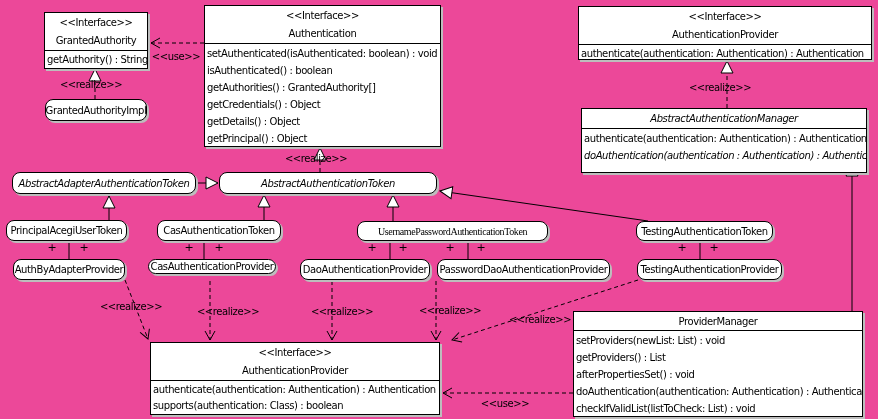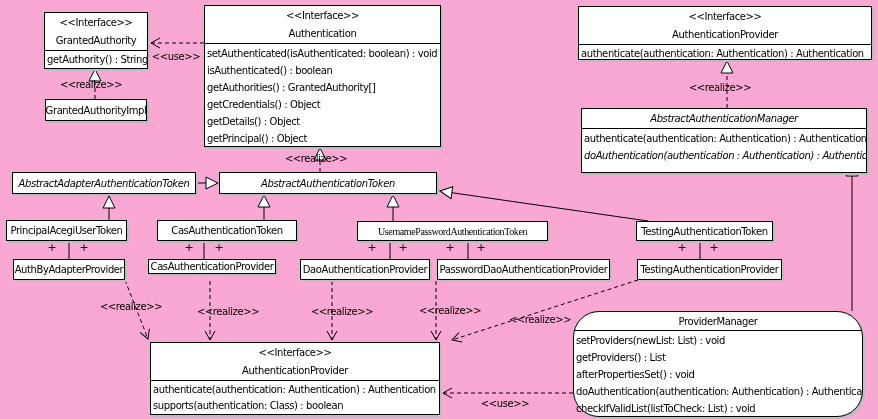--- a/index.html
+++ b/index.html
@@ -1,28 +1,28 @@
 <!DOCTYPE html>
 <html><head>
 <meta charset="utf-8">
 <style>
   html,body{margin:0;padding:0;background:#f0f0f0;}
   .canvas{
-    position:relative;width:878px;height:419px;background:#f9a8d4;overflow:hidden;
+    position:relative;width:878px;height:419px;background:#ec4899;overflow:hidden;
     font-family:"DejaVu Sans","Liberation Sans",sans-serif;font-size:10px;color:#000;
     letter-spacing:-0.4px;
   }
   svg.wires{position:absolute;left:0;top:0;width:878px;height:419px;}
   .uml-box{
     position:absolute;background:#ffffff;border:1px solid #000;
     box-shadow:2px 2px 0 #bdbdbd;box-sizing:border-box;
   }
   .tcomp{border-bottom:1px solid #000;text-align:center;padding-top:1px;}
   .tline{line-height:18px;height:18px;white-space:nowrap;overflow:hidden;}
-  .single{display:flex;align-items:center;justify-content:center;white-space:nowrap;overflow:hidden;}
+  .single{display:flex;align-items:center;justify-content:center;white-space:nowrap;overflow:hidden;border-radius:8px;}
   .mcomp{padding:1px 0 0 2px;}
   .m{line-height:17px;height:17px;white-space:nowrap;overflow:hidden;}
   .m16{line-height:16px;height:16px;}
   .abstract-name{font-style:italic;}
   .it{font-style:italic;}
   .elabel{position:absolute;transform:translateX(-50%);white-space:nowrap;background:transparent;}
   .plus{position:absolute;transform:translateX(-50%);font-size:11px;line-height:11px;}
 </style>
 </head>
 <body>
@@ -119,21 +119,21 @@
     <span class="abstract-name">AbstractAdapterAuthenticationToken</span>
   </div>
 
   <div class="uml-box single" style="left:219px;top:172px;width:218px;height:22px;">
     <span class="abstract-name">AbstractAuthenticationToken</span>
   </div>
 
   <div class="uml-box single" style="left:6px;top:220px;width:121px;height:21px;">
     <span>PrincipalAcegiUserToken</span>
   </div>
-  <div class="uml-box single" style="left:157px;top:220px;width:140px;height:21px;">
+  <div class="uml-box single" style="left:157px;top:220px;width:124px;height:21px;">
     <span>CasAuthenticationToken</span>
   </div>
   <div class="uml-box single" style="left:357px;top:221px;width:191px;height:20px;font-family:Liberation Serif, serif;">
     <span>UsernamePasswordAuthenticationToken</span>
   </div>
   <div class="uml-box single" style="left:636px;top:221px;width:137px;height:20px;">
     <span>TestingAuthenticationToken</span>
   </div>
 
   <div class="uml-box single" style="left:13px;top:259px;width:112px;height:21px;">
@@ -156,21 +156,21 @@
     <div class="tcomp">
       <div class="tline">&lt;&lt;Interface&gt;&gt;</div>
       <div class="tline">AuthenticationProvider</div>
     </div>
     <div class="mcomp">
       <div class="m m16">authenticate(authentication: Authentication) : Authentication</div>
       <div class="m m16">supports(authentication: Class) : boolean</div>
     </div>
   </div>
 
-  <div class="uml-box" style="left:573px;top:311px;width:290px;height:106px;border-radius:26px;">
+  <div class="uml-box" style="left:573px;top:311px;width:290px;height:106px;">
     <div class="tcomp">
       <div class="tline" style="height:17px;line-height:17px;">ProviderManager</div>
     </div>
     <div class="mcomp">
       <div class="m">setProviders(newList: List) : void</div>
       <div class="m">getProviders() : List</div>
       <div class="m">afterPropertiesSet() : void</div>
       <div class="m">doAuthentication(authentication: Authentication) : Authentication</div>
       <div class="m">checkIfValidList(listToCheck: List) : void</div>
     </div>

